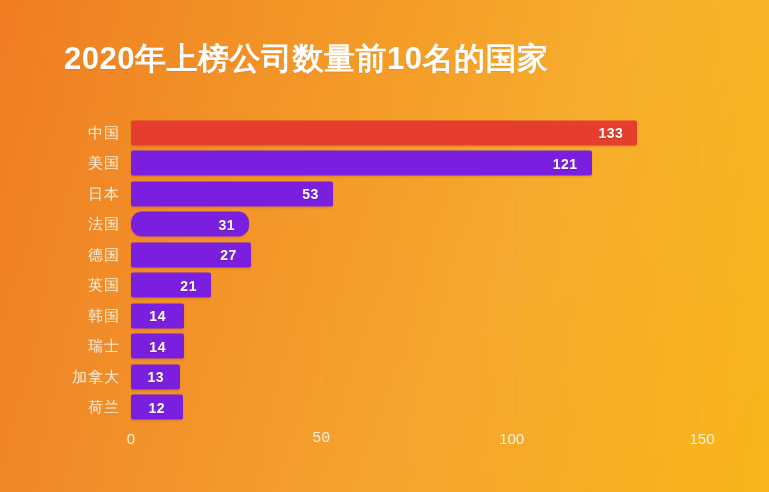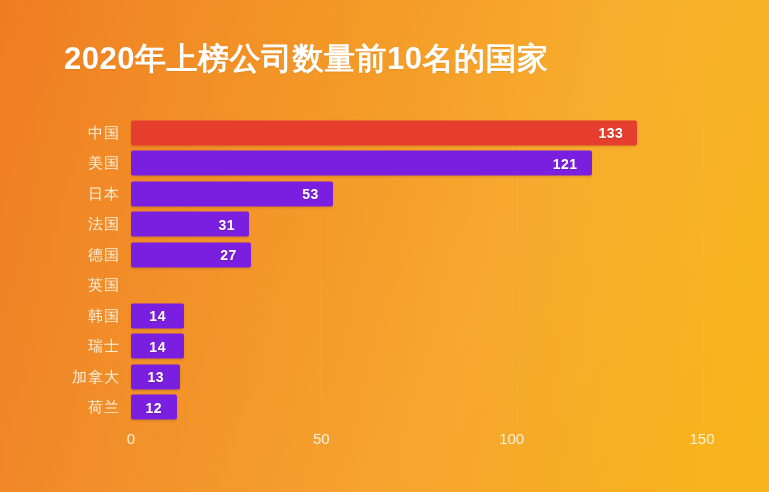--- a/index.html
+++ b/index.html
@@ -145,32 +145,35 @@
           </div>
         </div>
         <div class="bar-row" style="top: 178.5px;">
           <div class="cat-label">日本</div>
           <div class="bar" title="日本: 53" style="width: 201.753px; background: rgb(122, 31, 224);">
             <div class="bar-value">53</div>
           </div>
         </div>
         <div class="bar-row" style="top: 209px;">
           <div class="cat-label">法国</div>
-          <div class="bar" title="法国: 31" style="width: 118.007px; background: rgb(122, 31, 224);">
+          <div class="bar" title="法国: 31" style="width: 118.007px; background: rgb(122, 31, 224); border-radius: 11px;">
             <div class="bar-value">31</div>
           </div>
         </div>
         <div class="bar-row" style="top: 239.5px;">
           <div class="cat-label">德国</div>
           <div class="bar" title="德国: 27" style="width: 102.78px; background: rgb(122, 31, 224); padding-left: 17px;">
             <div class="bar-value">27</div>
           </div>
         </div>
         <div class="bar-row" style="top: 270px;">
           <div class="cat-label">英国</div>
+          <div class="bar" title="英国: 21" style="width: 79.94px; background: rgb(122, 31, 224);">
+            <div class="bar-value">21</div>
+          </div>
         </div>
         <div class="bar-row" style="top: 300.5px;">
           <div class="cat-label">韩国</div>
           <div class="bar" title="韩国: 14" style="width: 53.2933px; background: rgb(122, 31, 224);">
             <div class="bar-value" style="right: auto; left: 50%; transform: translate(-50%, -50%);">14</div>
           </div>
         </div>
         <div class="bar-row" style="top: 331px;">
           <div class="cat-label">瑞士</div>
           <div class="bar" title="瑞士: 14" style="width: 53.2933px; background: rgb(122, 31, 224);">
@@ -178,27 +181,27 @@
           </div>
         </div>
         <div class="bar-row" style="top: 361.5px;">
           <div class="cat-label">加拿大</div>
           <div class="bar" title="加拿大: 13" style="width: 49.4867px; background: rgb(122, 31, 224);">
             <div class="bar-value" style="right: auto; left: 50%; transform: translate(-50%, -50%);">13</div>
           </div>
         </div>
         <div class="bar-row" style="top: 392px;">
           <div class="cat-label">荷兰</div>
-          <div class="bar" title="荷兰: 12" style="width: 45.68px; background: rgb(122, 31, 224);">
+          <div class="bar" title="荷兰: 12" style="width: 45.68px; background: rgb(122, 31, 224); padding-left: 6px;">
             <div class="bar-value" style="right: auto; left: 50%; transform: translate(-50%, -50%);">12</div>
           </div>
         </div>
       </div>
   </div>
 
   <div id="x-axis">
       <div class="tick-label" style="left: 131px;">0</div>
-      <div class="tick-label" style="left: 321.333px;">50</div>
+      <div class="tick-label" style="left: 321.333px; font-family: Liberation Mono, monospace;">50</div>
       <div class="tick-label" style="left: 511.667px;">100</div>
       <div class="tick-label" style="left: 702px;">150</div>
     </div>
 
 </div>
 
 </body></html>

